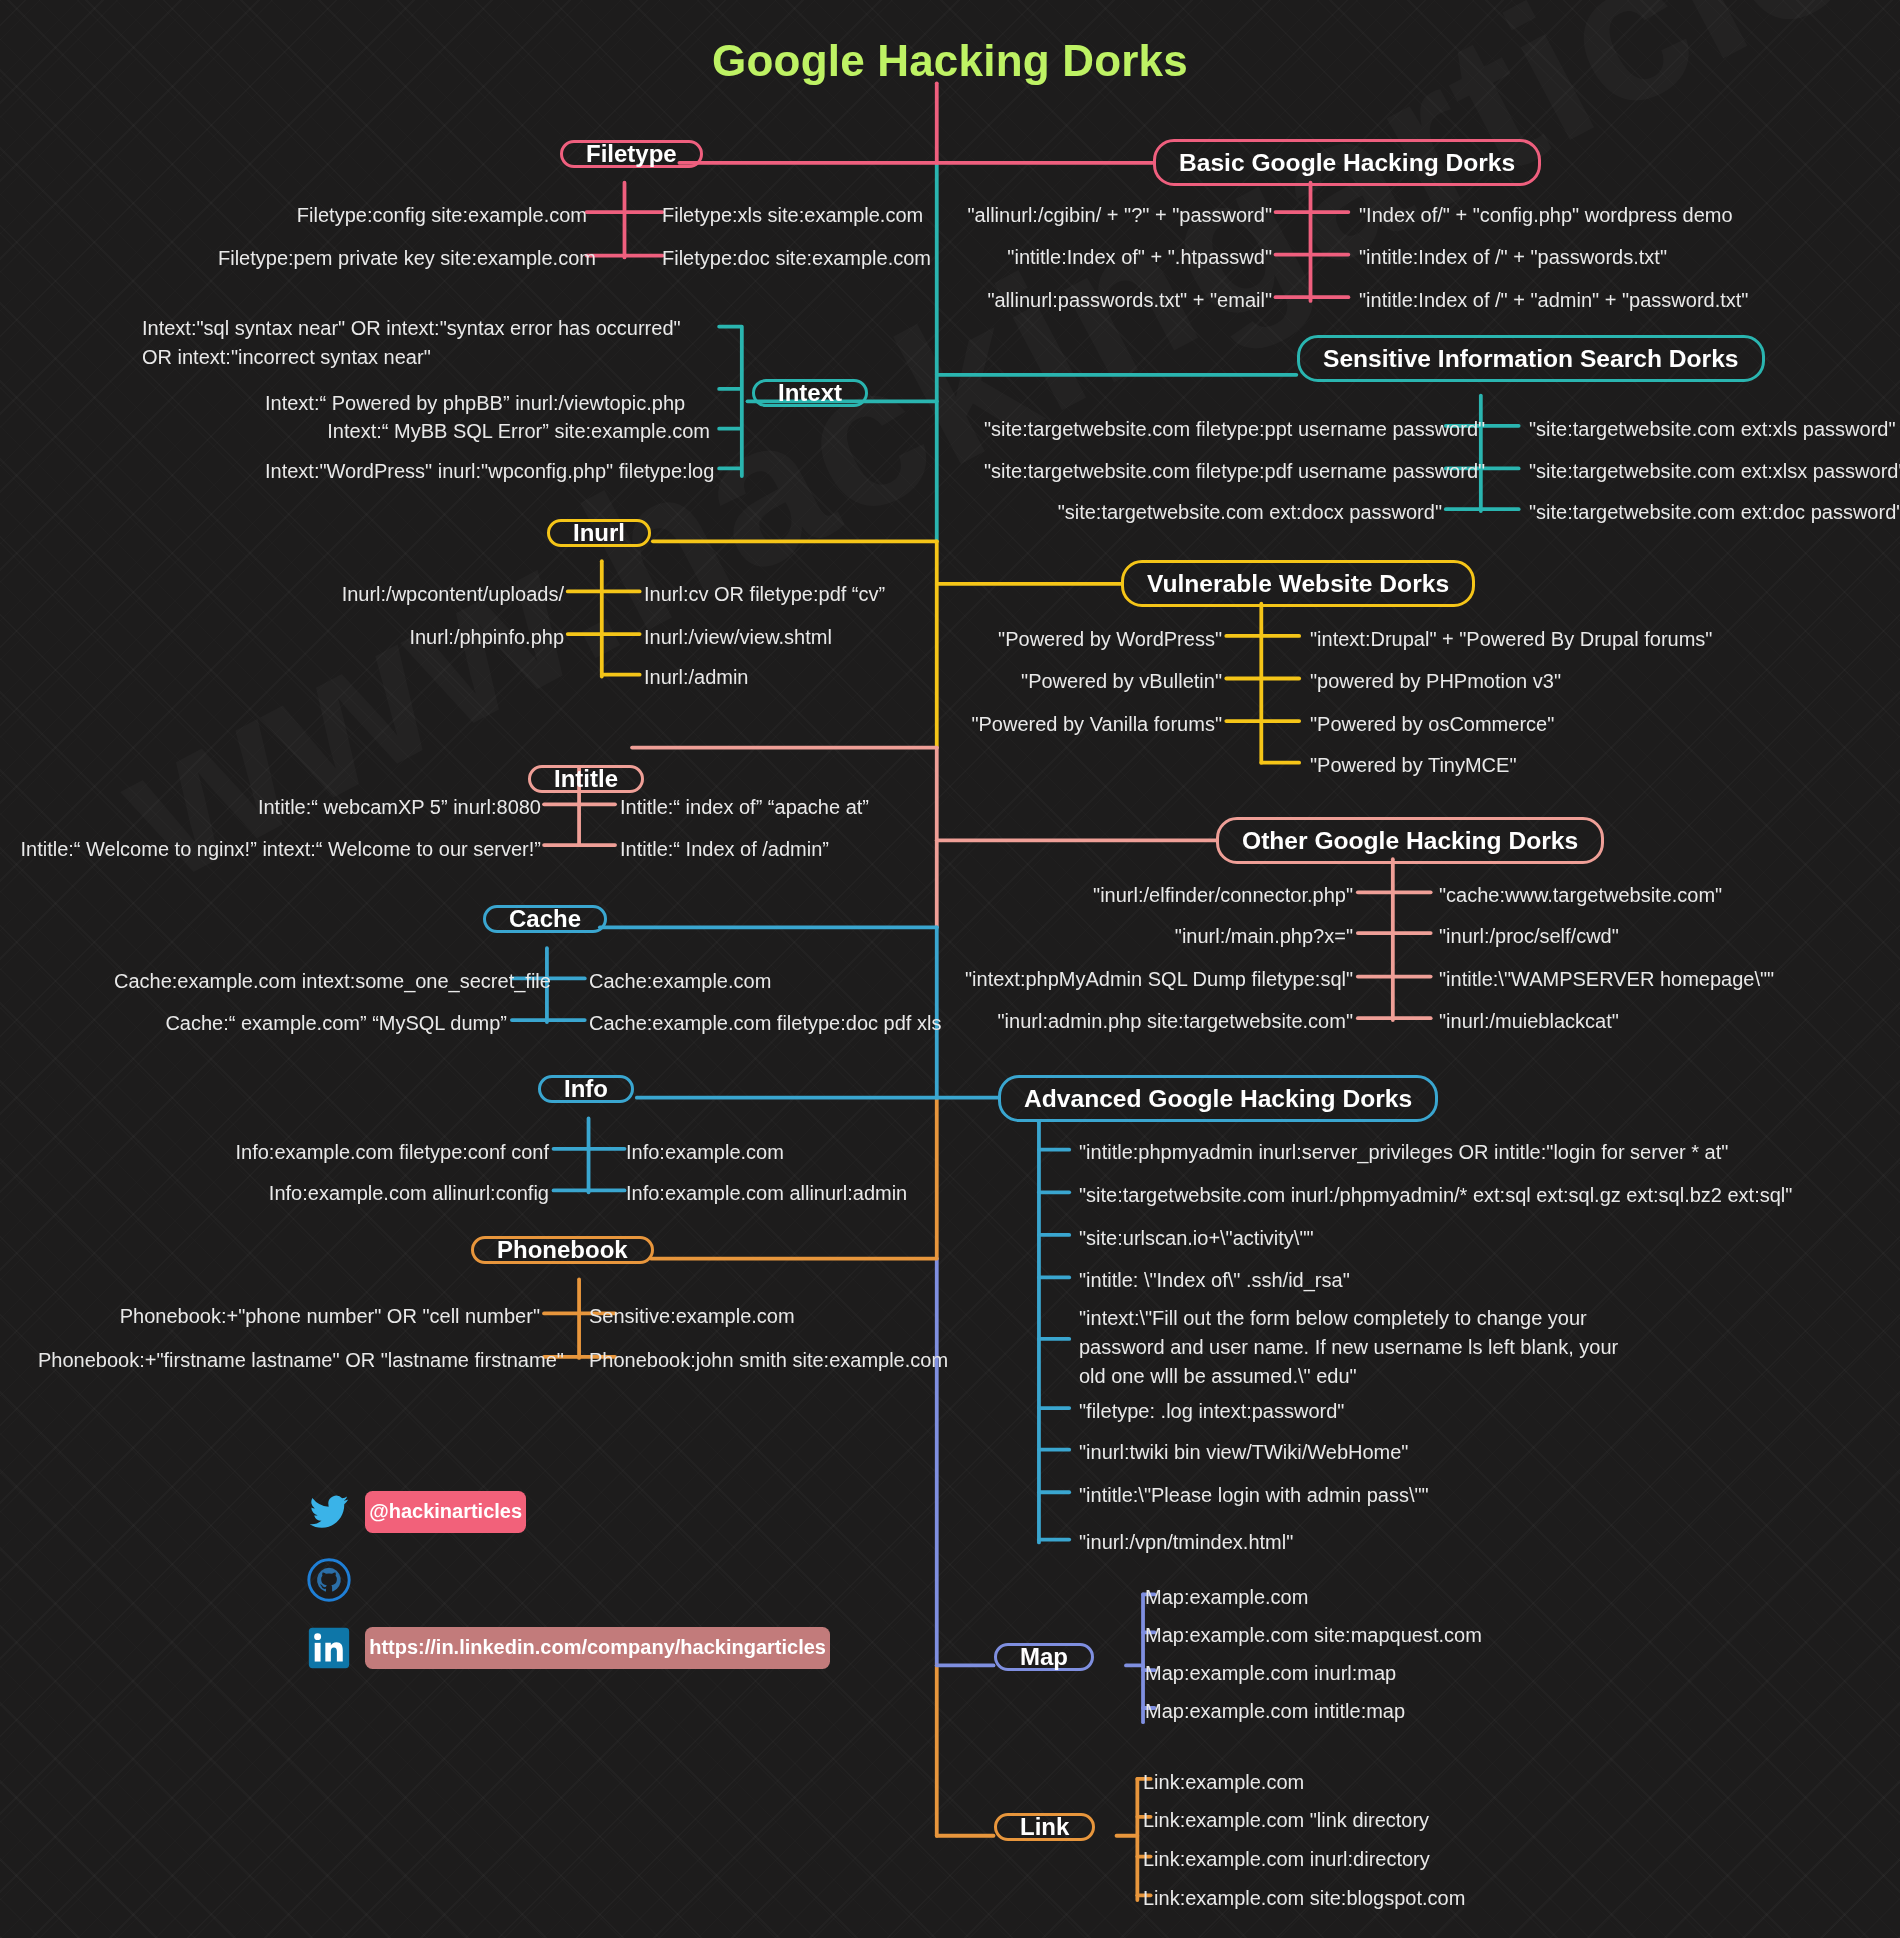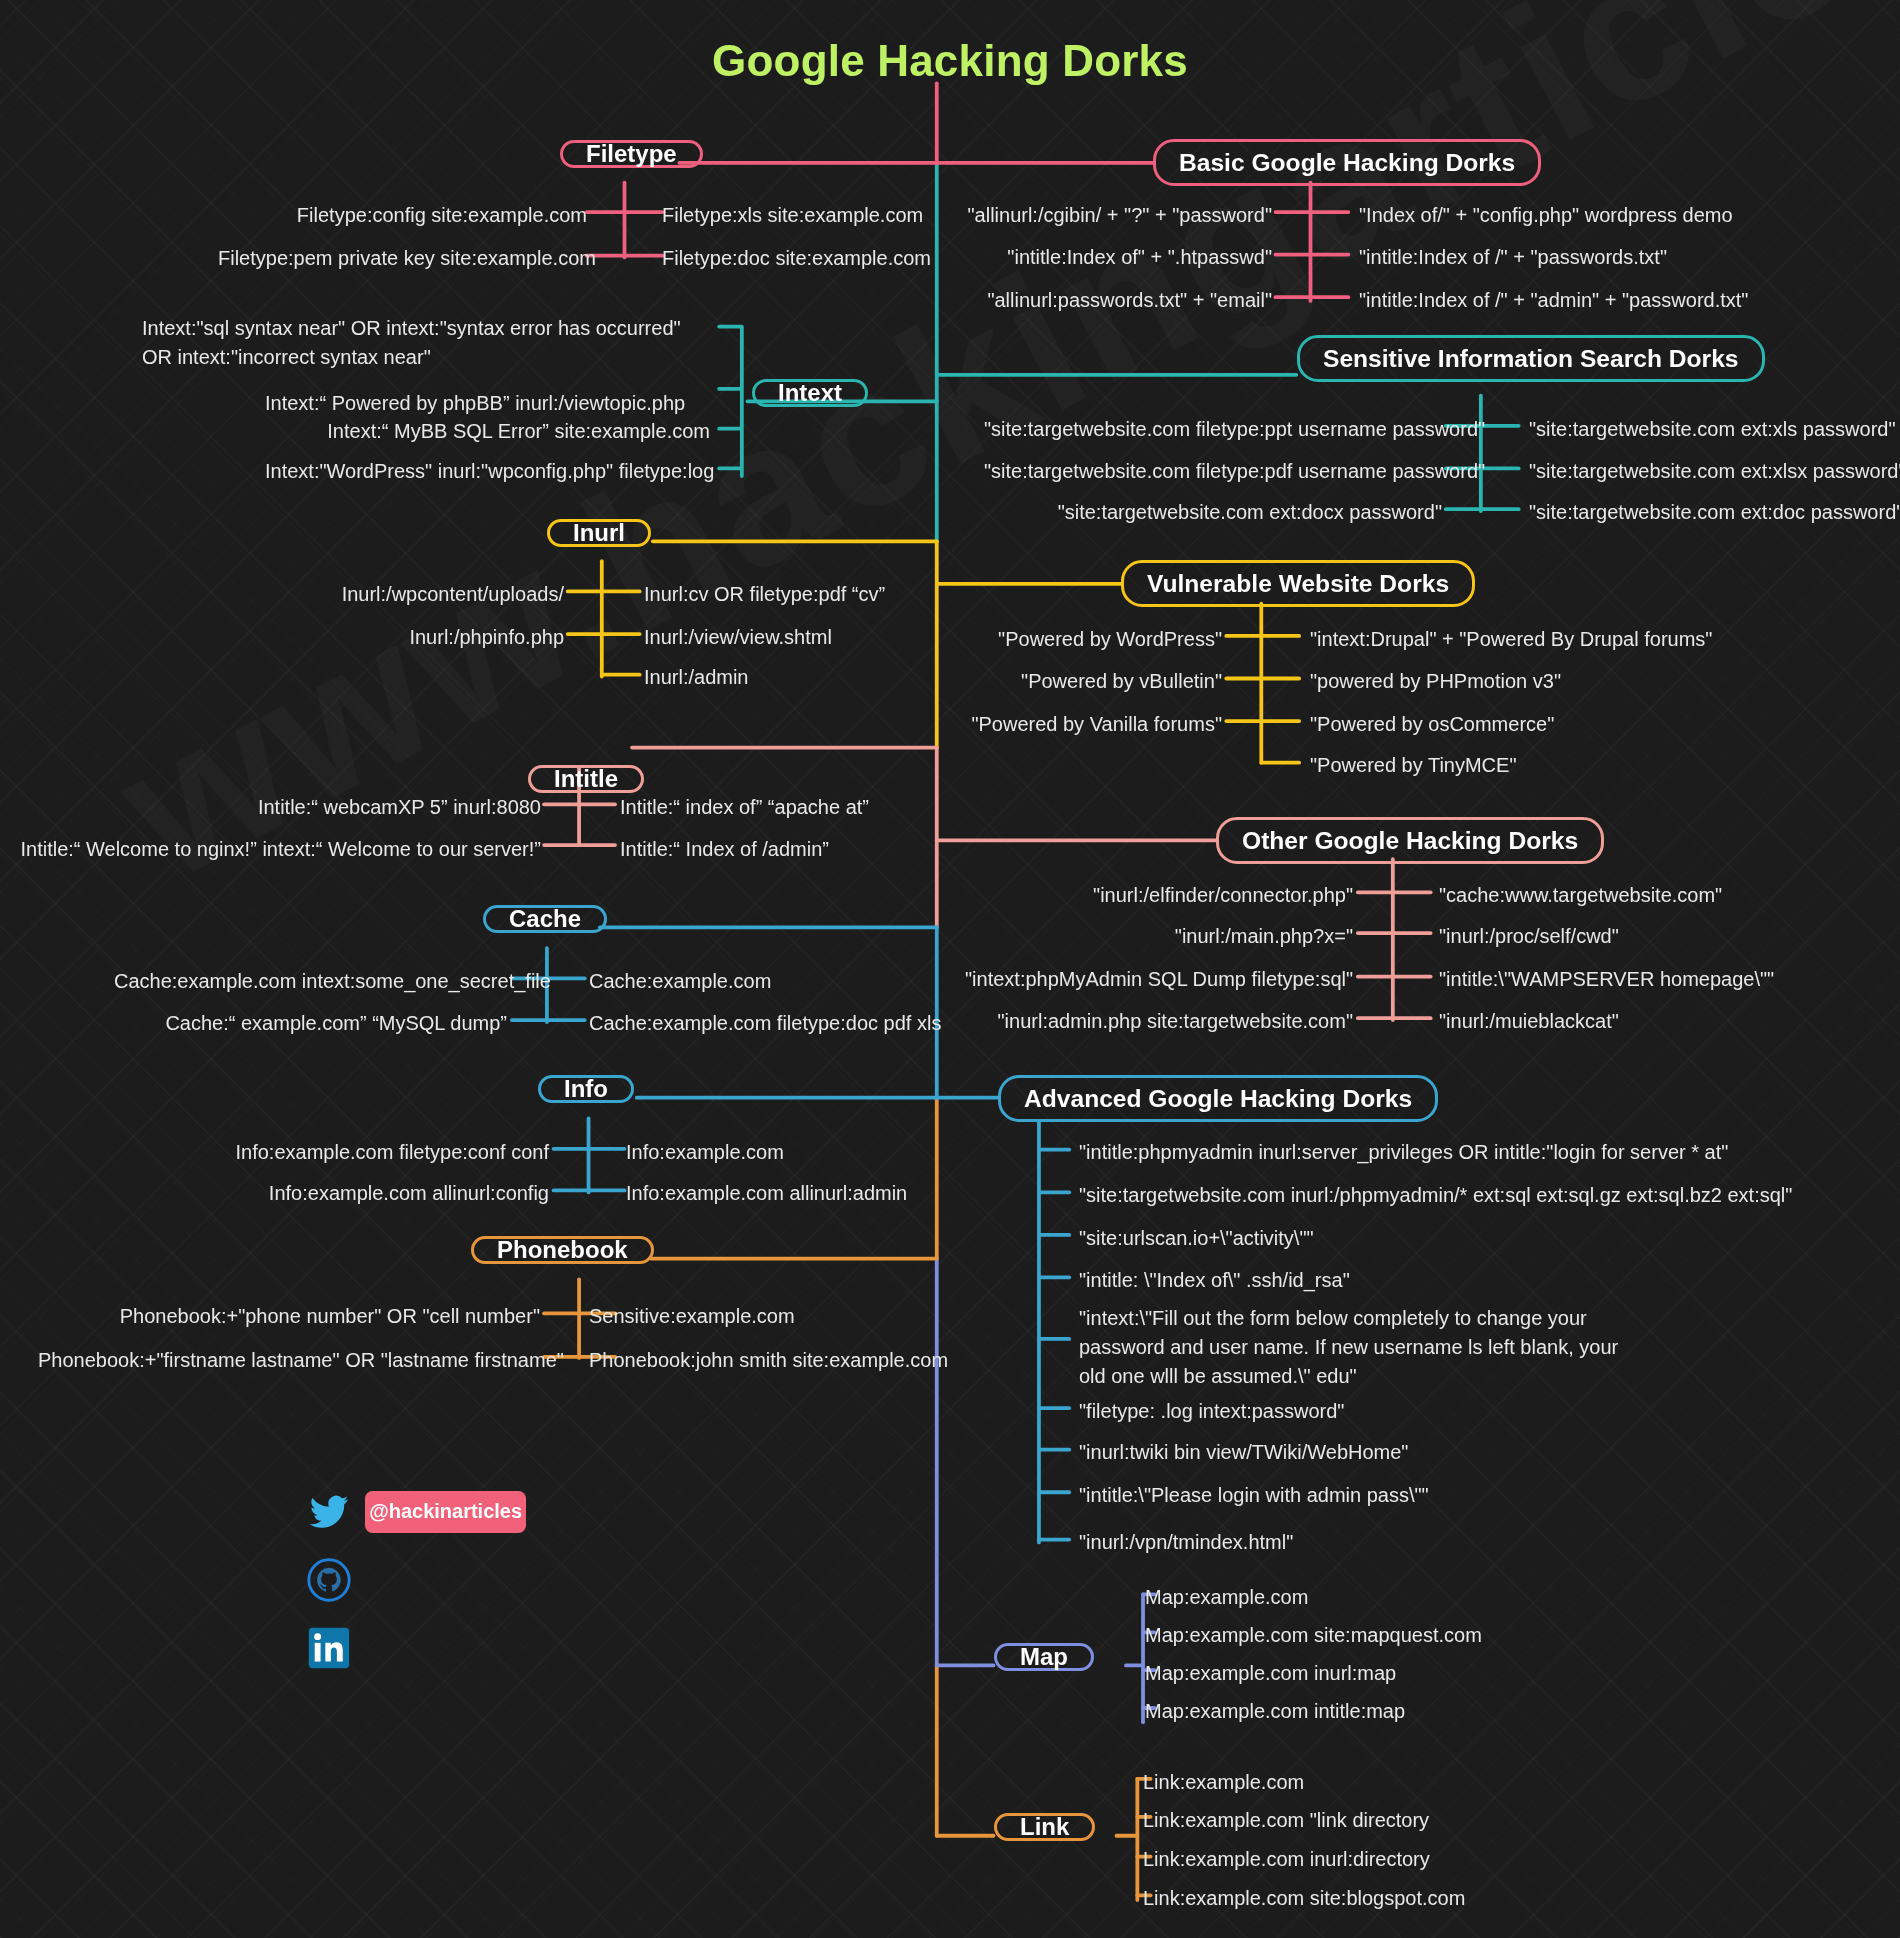--- a/index.html
+++ b/index.html
@@ -335,14 +335,17 @@
 
 <div class="social-row" style="left:305px; top:1624px;">
   <div class="sicon">
     <svg width="44" height="44" viewBox="0 0 24 24">
       <rect x="1" y="1" width="22" height="22" rx="2" fill="#0e76a8"></rect>
       <rect x="4.2" y="9.2" width="3.2" height="10.2" fill="#fff"></rect>
       <circle cx="5.8" cy="5.8" r="1.9" fill="#fff"></circle>
       <path fill="#fff" d="M10 9.2h3v1.4c.45-.8 1.5-1.7 3.1-1.7 2.4 0 3.4 1.5 3.4 4.2v6.3h-3.2v-5.6c0-1.4-.5-2.1-1.6-2.1-1.2 0-1.7.8-1.7 2.1v5.6H10z"></path>
     </svg>
   </div>
+  <div class="sbadge" style="background:#c27b7b;">
+    <span>https://in.linkedin.com/company/hackingarticles</span>
+  </div>
 </div>
 
 
 </body></html>

